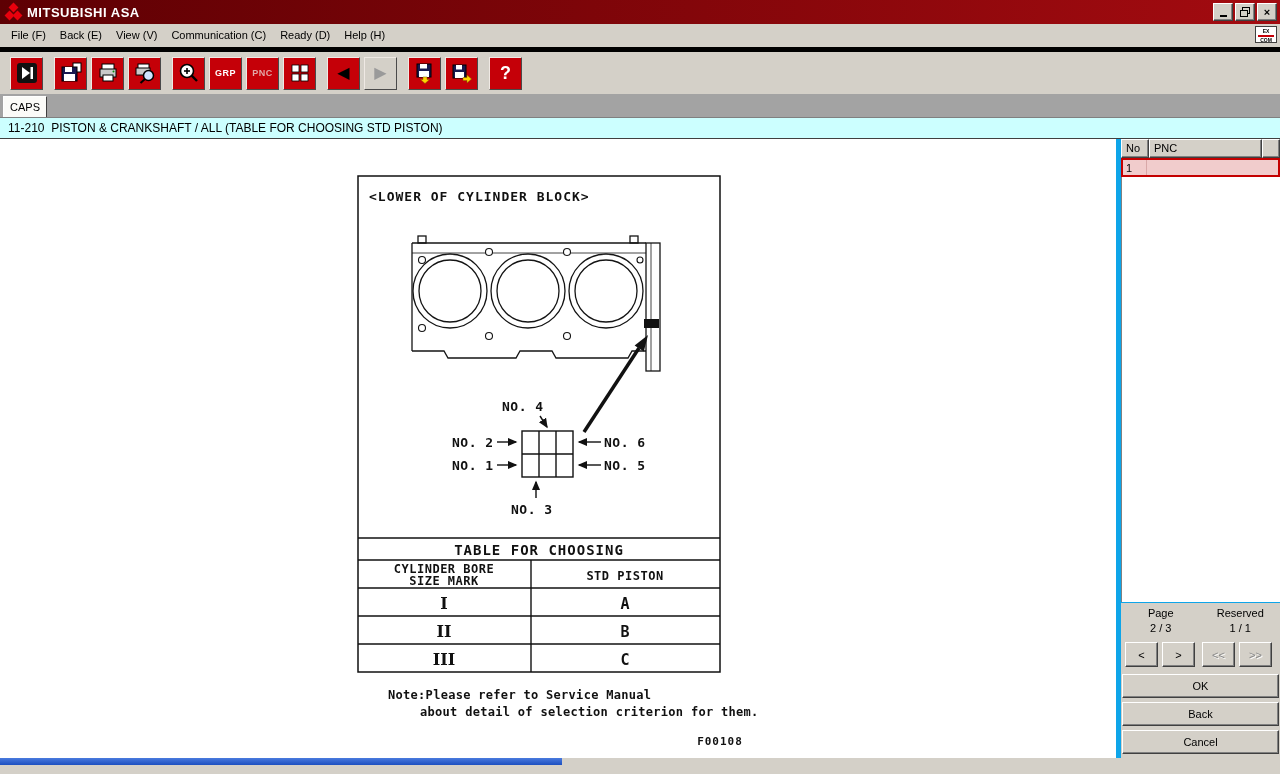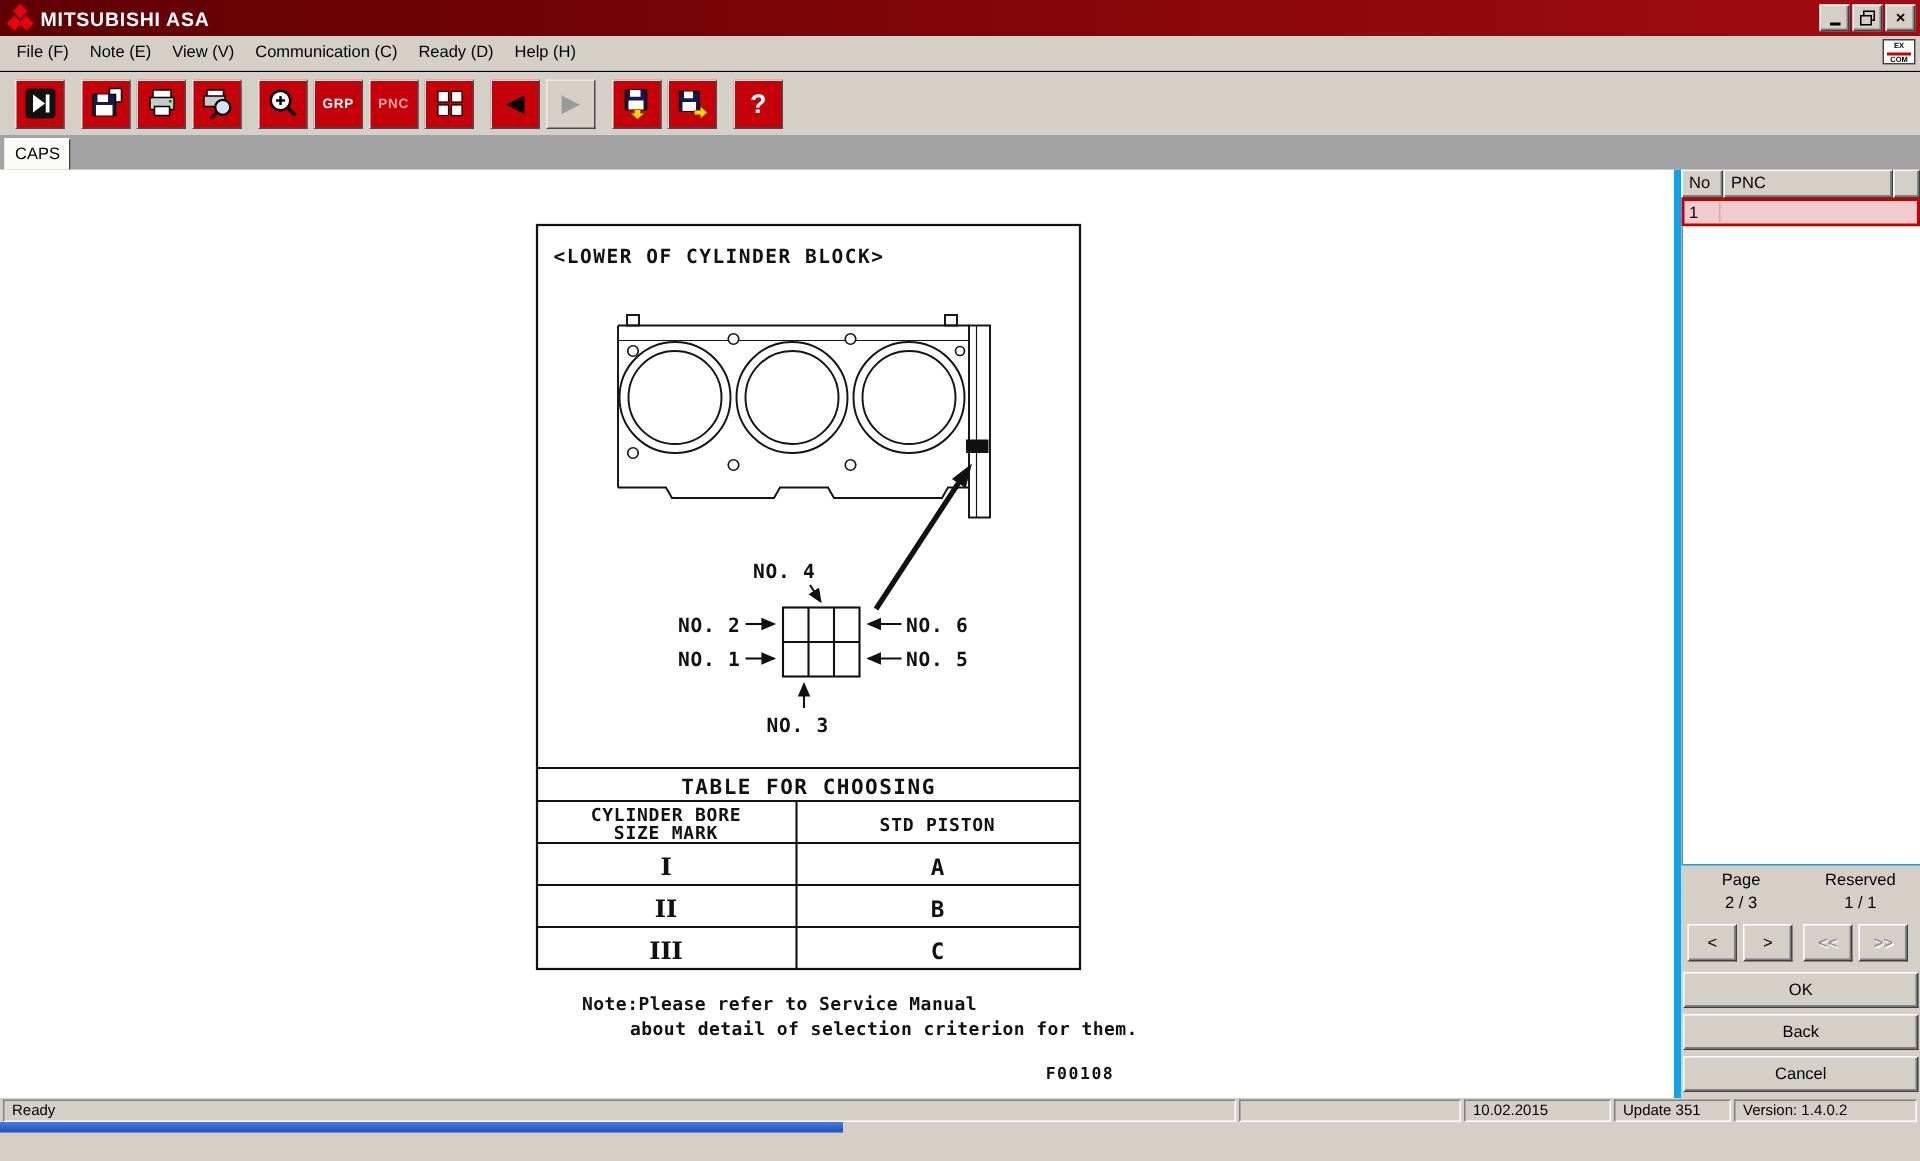--- a/index.html
+++ b/index.html
@@ -32,21 +32,21 @@
   .menubar{position:relative;height:22px;background:#d4d0c8;display:flex;align-items:center;
            padding-left:4px;border-bottom:1px solid #d4d0c8;}
   .menu-item{font-size:11px;color:#000;padding:3px 7px;cursor:default;}
   .excom{position:absolute;right:3px;top:2px;width:22px;height:17px;background:#fff;
          border:1px solid #404040;text-align:center;font-size:5px;line-height:5px;
          font-weight:bold;color:#000;padding-top:2px;box-sizing:border-box;}
   .excom .bar{display:block;height:2px;background:#c50008;margin:1px 2px;}
 
   
   .toolbar{height:42px;background:#d4d0c8;display:flex;align-items:center;padding-left:10px;
-           border-top:1px solid #000000;}
+           border-top:5px solid #000000;}
   .tbtn{width:33px;height:33px;margin-right:4px;background:#c50008;
         border-top:1px solid #efe9e4;border-left:1px solid #efe9e4;
         border-right:1px solid #4a4a4a;border-bottom:1px solid #4a4a4a;
         display:flex;align-items:center;justify-content:center;flex:0 0 auto;box-sizing:border-box;}
   .grp-start{margin-left:7px;}
   .tbtn.gray{background:#d4d0c8;}
   .tb-text{color:#fff;font-size:9px;font-weight:bold;letter-spacing:0.5px;font-family:"Liberation Sans",sans-serif;}
   .tb-text.dim{color:#e2a8a8;}
   .tb-glyph{font-size:16px;line-height:1;color:#000;font-family:"DejaVu Sans",sans-serif;}
   .tb-glyph.dim{color:#9a9a9a;}
@@ -139,21 +139,21 @@
           <span class="r2"></span>
         </span>
     </div>
     <div class="winbtn raised">
       <span>×</span>
     </div>
   </div>
 
   <div class="menubar">
     <span class="menu-item">File (F)</span>
-    <span class="menu-item">Note (E)</span>
+    <span class="menu-item">Back (E)</span>
     <span class="menu-item">View (V)</span>
     <span class="menu-item">Communication (C)</span>
     <span class="menu-item">Ready (D)</span>
     <span class="menu-item">Help (H)</span>
     <div class="excom">
       <span>EX</span>
       <span class="bar"></span>
       <span>COM</span>
     </div>
   </div>
@@ -238,20 +238,23 @@
     </div>
     <div class="tbtn grp-start">
       <span class="tb-help">?</span>
     </div>
   </div>
 
   <div class="tabrow">
     <div class="tab">CAPS</div>
   </div>
 
+  <div class="infobar">
+    <span>11-210  PISTON &amp; CRANKSHAFT / ALL (TABLE FOR CHOOSING STD PISTON)</span>
+  </div>
 
   <div class="content">
 
     <div class="canvas">
       <svg width="1116" height="619" viewBox="0 0 1116 619">
         <defs>
           <marker id="ah" markerWidth="9" markerHeight="8" refX="6" refY="3" orient="auto">
             <path d="M0,0 L7,3 L0,6 Z" fill="#111"></path>
           </marker>
         </defs>
@@ -372,24 +375,17 @@
           <div class="navbtn raised disabled">&lt;&lt;</div>
           <div class="navbtn raised disabled">&gt;&gt;</div>
         </div>
         <div class="bigbtn raised">OK</div>
         <div class="bigbtn raised">Back</div>
         <div class="bigbtn raised">Cancel</div>
       </div>
     </div>
   </div>
 
-  <div class="statusbar">
-    <div class="sb-panel sunken sb-ready">Ready</div>
-    <div class="sb-panel sunken sb-blank"></div>
-    <div class="sb-panel sunken sb-date">10.02.2015</div>
-    <div class="sb-panel sunken sb-update">Update 351</div>
-    <div class="sb-panel sunken sb-version">Version: 1.4.0.2</div>
-  </div>
   <div class="bottomstrip">
     <div class="bluestrip"></div>
   </div>
 
 </div>
 
 </body></html>

